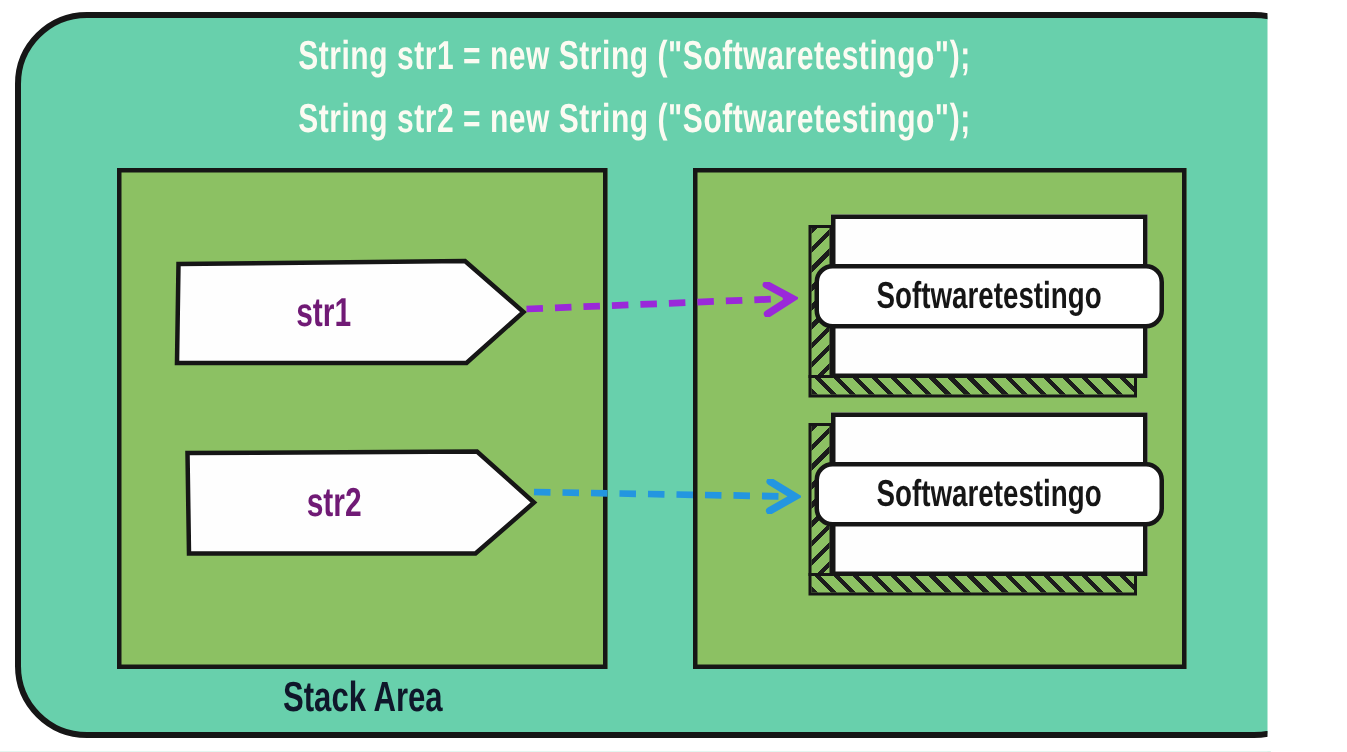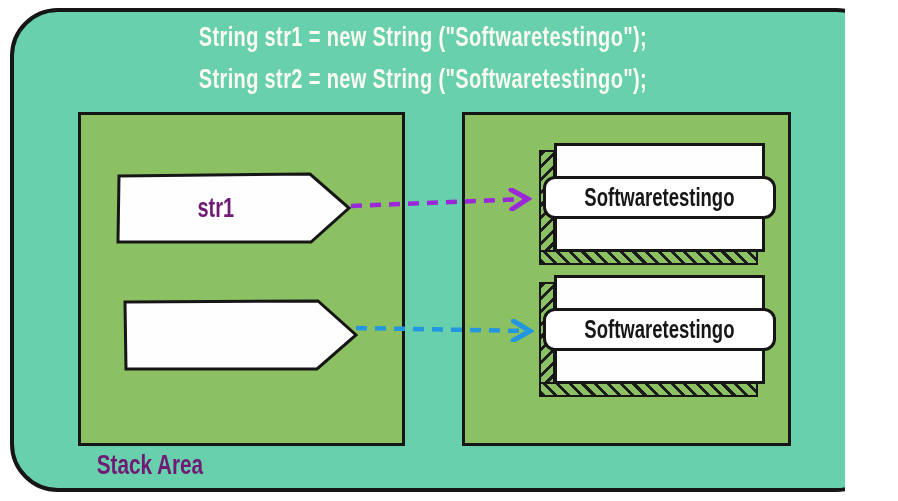--- a/index.html
+++ b/index.html
@@ -19,22 +19,22 @@
   }
   .code-line-1 { top:22px; }
   .code-line-2 { top:64px; }
   .area-box {
     position:absolute; top:112px; height:334px;
     background:#8cc163; border:3px solid #161616;
   }
   .stack-box { left:78px;  width:327px; }
   .heap-box  { left:462px; width:329px; }
   .area-label {
-    position:absolute; top:449px; 
-    color:#701a75; font-size:28px;
+    position:absolute; top:449px; text-align:center;
+    color:#0f172a; font-size:28px;
   }
   .stack-label { left:78px;  width:327px; }
   .heap-label  { left:520px; width:280px; }
   .pointer { position:absolute; }
   .pointer svg { position:absolute; left:0; top:0; display:block; }
   .pointer-label {
     position:absolute; left:0; top:0; bottom:0; width:200px;
     display:flex; align-items:center; justify-content:center;
     color:#701a75; font-size:27px;
   }
@@ -84,20 +84,23 @@
         <polygon points="3,4 194,2 233,36 195,70 2,70" fill="#fefefe" stroke="#161616" stroke-width="3" stroke-linejoin="miter"></polygon>
       </svg>
       <div class="pointer-label">
         <span class="cond">str1</span>
       </div>
     </div>
     <div class="pointer" style="left:42px;top:184px;width:237px;height:72px">
       <svg width="237" height="72" viewBox="0 0 237 72">
         <polygon points="2,3 195,2 233,36 194,70 3,70" fill="#fefefe" stroke="#161616" stroke-width="3" stroke-linejoin="miter"></polygon>
       </svg>
+      <div class="pointer-label">
+        <span class="cond">str2</span>
+      </div>
     </div>
   </div>
 
   <div class="area-box heap-box">
     <div class="heap-obj" style="left:74px;top:28px">
       <div class="hatch-l"></div>
       <div class="hatch-b"></div>
       <div class="obj-face">
         <div class="obj-tag">
           <span class="cond">Softwaretestingo</span>

